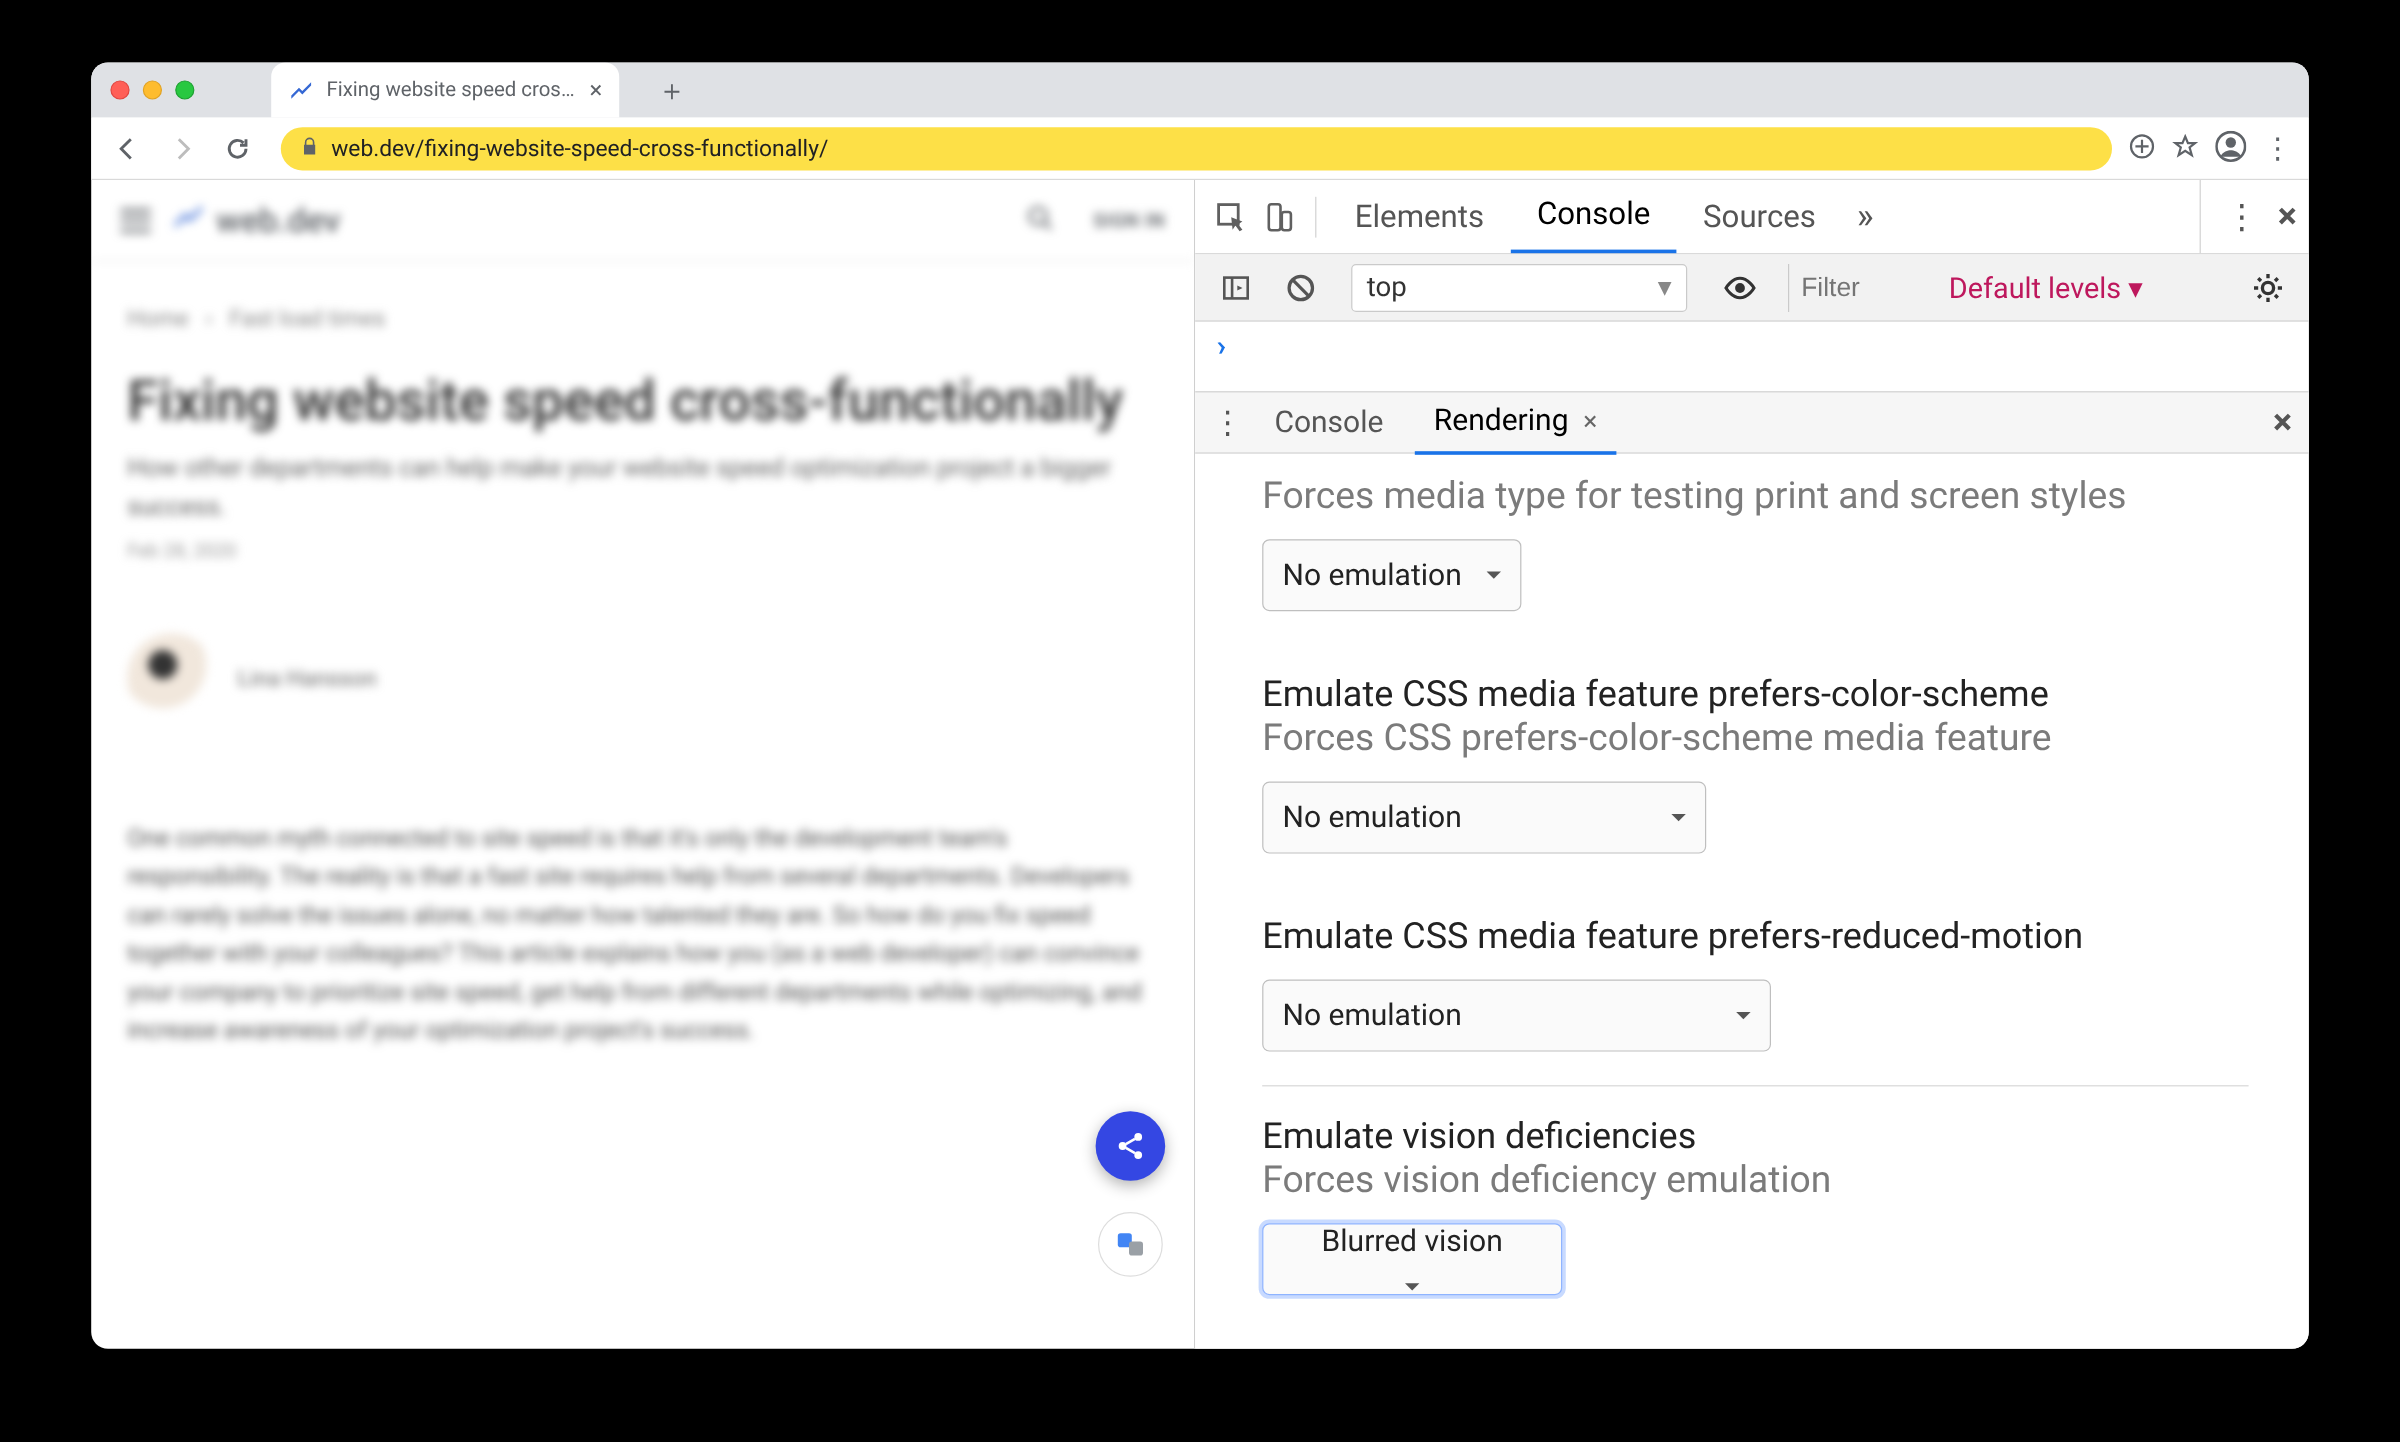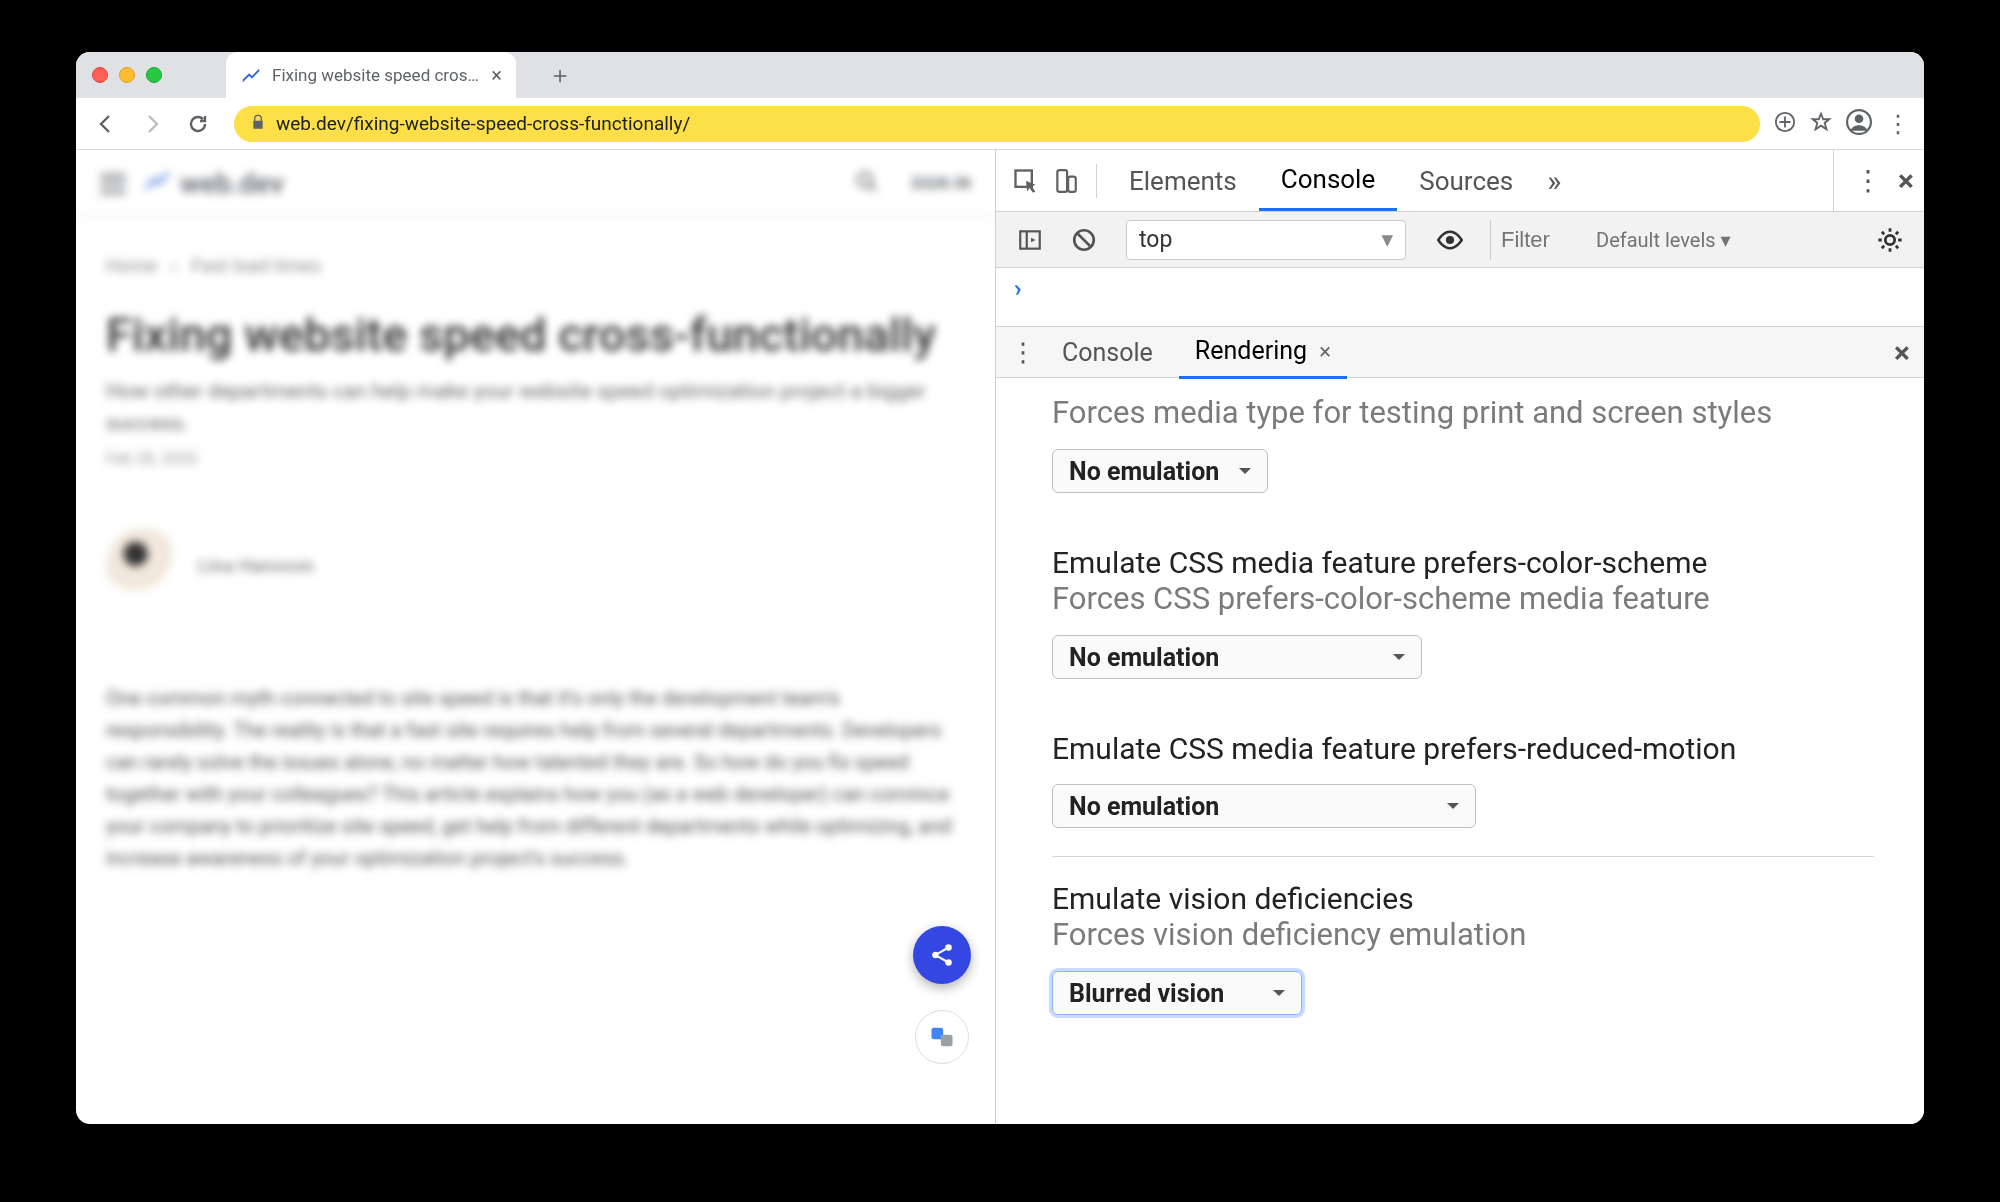--- a/index.html
+++ b/index.html
@@ -180,21 +180,21 @@
   .dt-console-bar .ctx {
     width:280px;height:40px;border:1px solid #cacaca;background:#fff;border-radius:4px;
     display:flex;align-items:center;padding:0 12px;font-size:23px;justify-content:space-between;color:#333;
     margin-left:8px;
   }
   .dt-console-bar .caret{color:#888;}
   .dt-console-bar .eye{margin-left:10px;}
   .dt-console-bar .filter{
     width:84px;height:40px;padding:0 10px;font-size:22px;color:#888;border:0;background:transparent;border-left:1px solid #cacaca;margin-left:6px;
   }
-  .dt-console-bar .levels{font-size:20px;color:#737373;padding:0 8px;white-space:nowrap;}
+  .dt-console-bar .levels{font-size:24px;color:#be185d;padding:0 8px;white-space:nowrap;margin-left:28px;}
   .dt-console-bar .gear{margin-left:auto;}
 
   .dt-console-area { height:58px; display:flex; align-items:flex-start; padding:6px 18px; }
   .dt-console-area .chev { color:#1a73e8; font-size:24px; font-weight:700; transform:rotate(-8deg); }
 
   
   .dt-drawer-tabbar {
     border-top:1px solid #d2d2d2;border-bottom:1px solid #d2d2d2;
     background:#f6f6f6;
     display:flex;align-items:center; padding:0 14px; height:52px; gap:10px;
@@ -212,22 +212,22 @@
     font-size:25px;
     color:#333;
   }
   .section{ padding:18px 0 28px 0; }
   .section + .section.divider-top{ border-top:1px solid #d7d7d7; }
   .sec-desc{ color:#7b7b7b; font-size:31px; }
   .sec-title{ margin-top:6px; font-size:30px; color:#222;}
   .select{
     margin-top:18px;
     display:flex;align-items:center;justify-content:space-between;
-    height:44px;border:1px solid #bfbfbf;border-radius:6px;background:#fafafa;
-    padding:0 16px;font-size:25px;color:#222;cursor:pointer;font-weight:bold;
+    height:60px;border:1px solid #bfbfbf;border-radius:6px;background:#fafafa;
+    padding:0 16px;font-size:25px;color:#222;cursor:pointer;
   }
   .select .arrow{border:6px solid transparent;border-top-color:#555;transform:translateY(3px);}
   .select.sm{width:216px;}
   .select.md{width:370px;}
   .select.lg{width:424px;}
   .select.focus{border:1px solid #8fb4ff; box-shadow:0 0 0 3px rgba(97,149,255,.35);}
 </style>
 </head>
 <body>
 
@@ -458,21 +458,21 @@
           <div class="sec-title">Emulate CSS media feature prefers-reduced-motion</div>
           <div class="select lg">
             <span>No emulation</span>
             <span class="arrow"></span>
           </div>
         </div>
 
         <div class="section divider-top">
           <div class="sec-title">Emulate vision deficiencies</div>
           <div class="sec-desc">Forces vision deficiency emulation</div>
-          <div class="select focus" style="width:250px;">
+          <div class="select focus" style="width:250px;flex-direction:column;">
             <span>Blurred vision</span>
             <span class="arrow"></span>
           </div>
         </div>
 
       </div>
     </div>
   </div>
 </div>
 

